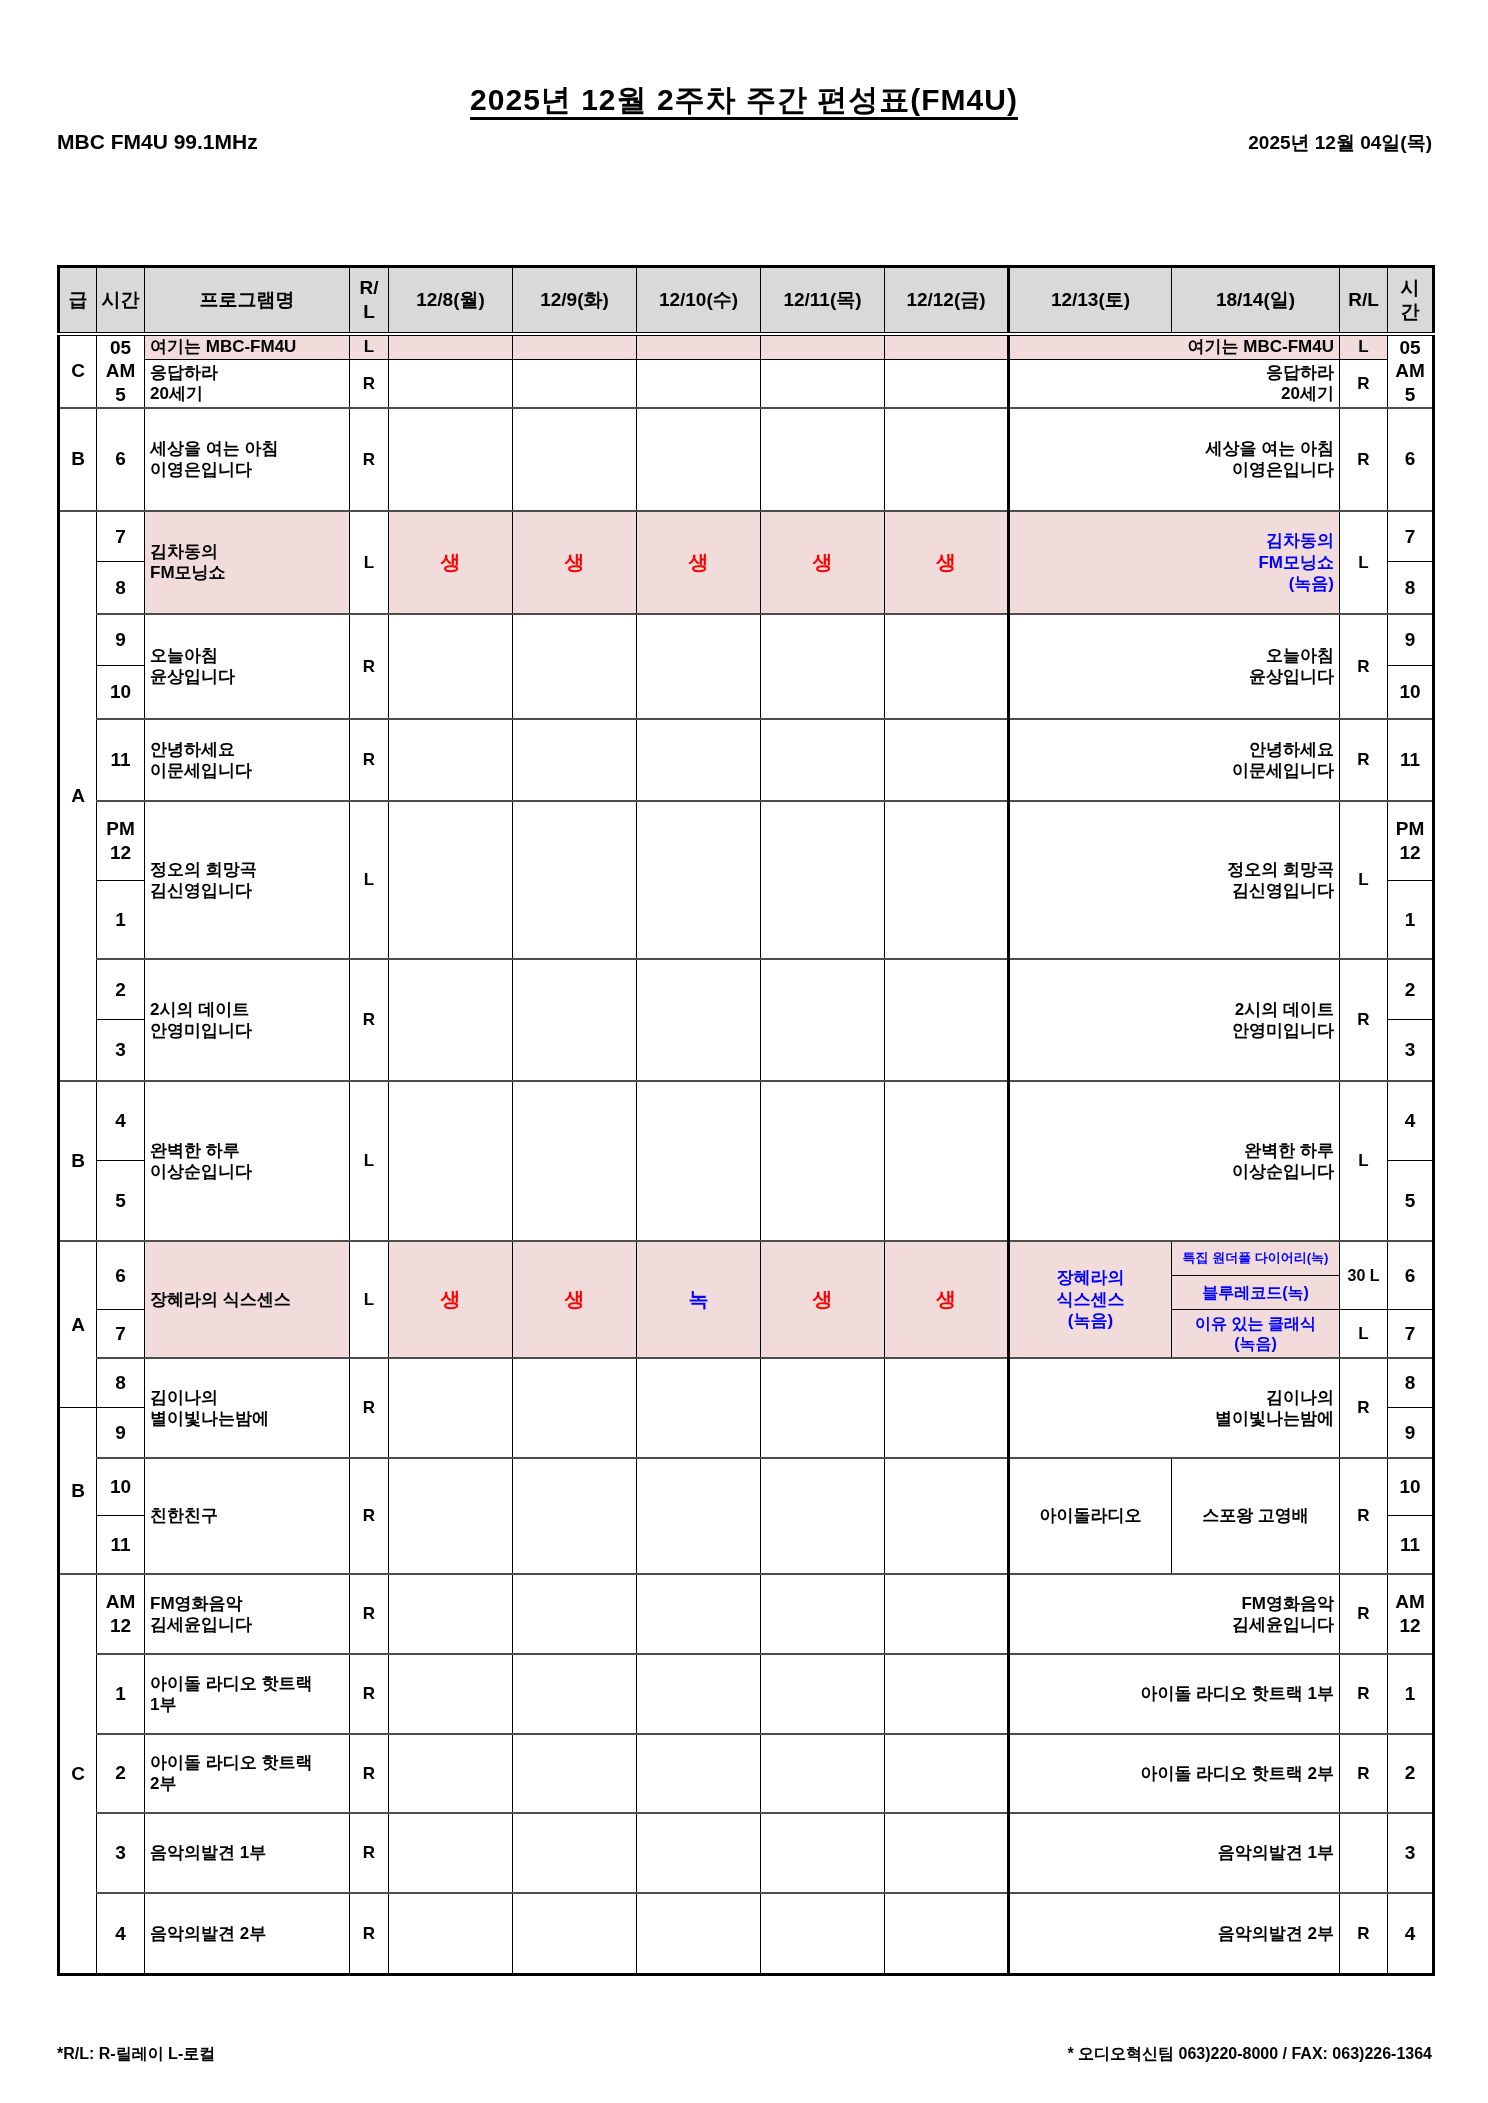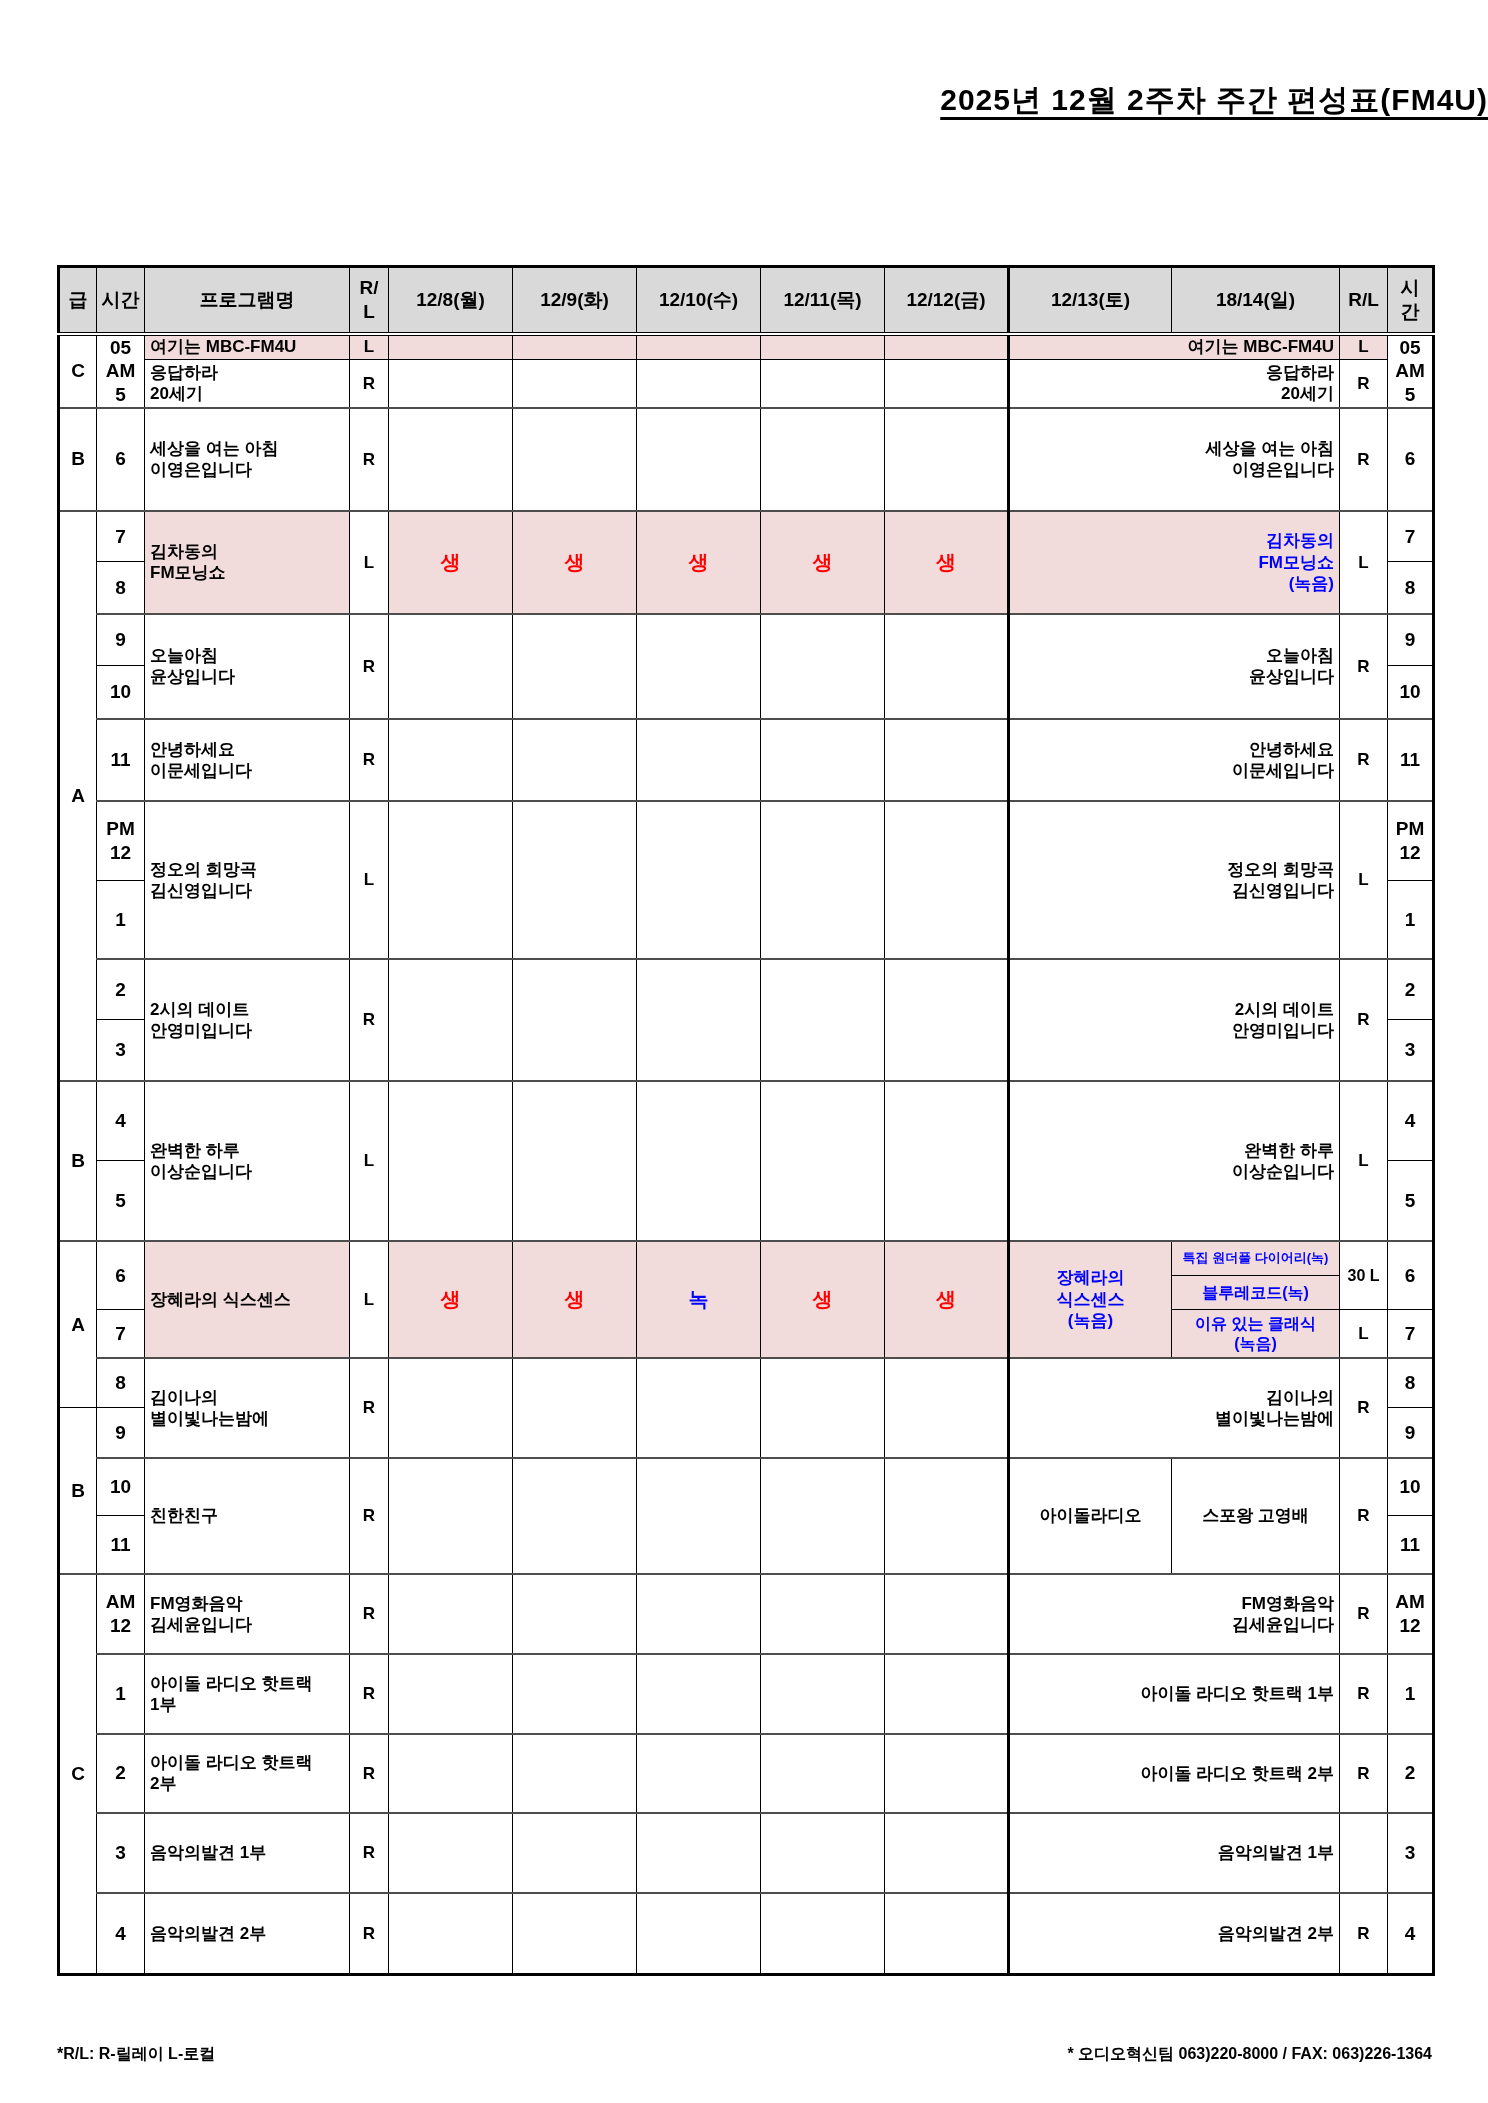--- a/index.html
+++ b/index.html
@@ -1,18 +1,18 @@
 <!DOCTYPE html>
 <html><head>
 <meta charset="utf-8">
 <style>
   html,body{margin:0;padding:0;background:#fff;}
   .page{position:relative;width:1488px;height:2103px;background:#fff;
         font-family:"Liberation Sans","DejaVu Sans",sans-serif;color:#000;}
-  .title{position:absolute;top:80px;left:0;right:0;text-align:right;
+  .title{position:absolute;top:80px;left:0;right:0;text-align:center;
          font-size:30px;font-weight:bold;letter-spacing:1px;
          text-decoration:underline;text-underline-offset:7px;}
   .subhead{position:absolute;top:130px;left:57px;right:56px;display:flex;
            justify-content:space-between;font-weight:bold;}
   .station{font-size:21px;}
   .dateline{font-size:19px;}
   table.sched{position:absolute;top:265px;left:57px;width:1375px;
               border-collapse:collapse;table-layout:fixed;
               border:3px solid #000;}
   td{border:1px solid #000;vertical-align:middle;text-align:center;
@@ -32,20 +32,24 @@
   .mid{font-size:16px;}
   .live{font-size:20px;}
   .footer{position:absolute;top:2044px;left:57px;right:56px;display:flex;
           justify-content:space-between;font-weight:bold;font-size:16px;}
 </style>
 </head>
 <body>
 
 <div class="page">
   <div class="title">2025년 12월 2주차 주간 편성표(FM4U)</div>
+  <div class="subhead">
+    <span class="station">MBC FM4U  99.1MHz</span>
+    <span class="dateline">2025년 12월 04일(목)</span>
+  </div>
 
   <table class="sched">
     <colgroup>
       <col style="width:38px">
         <col style="width:48px">
         <col style="width:205px">
         <col style="width:39px">
       <col style="width:124px">
         <col style="width:124px">
         <col style="width:124px">

